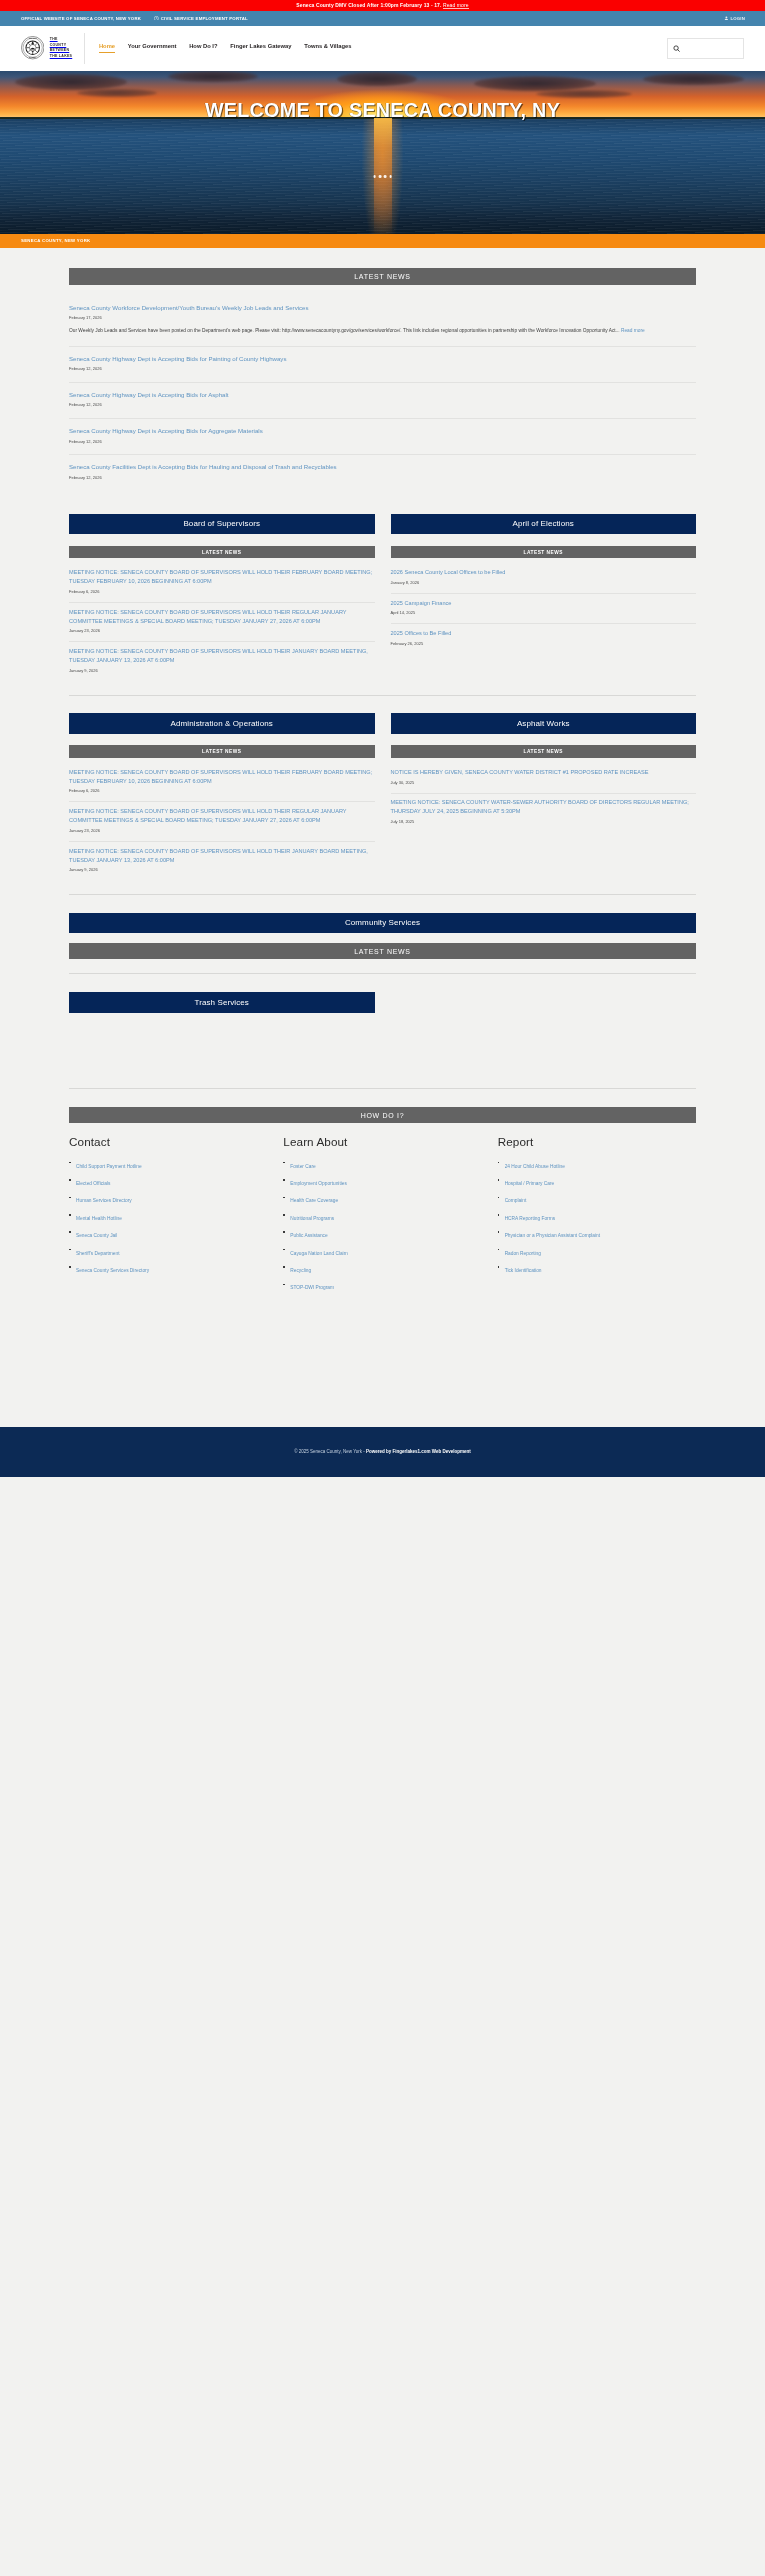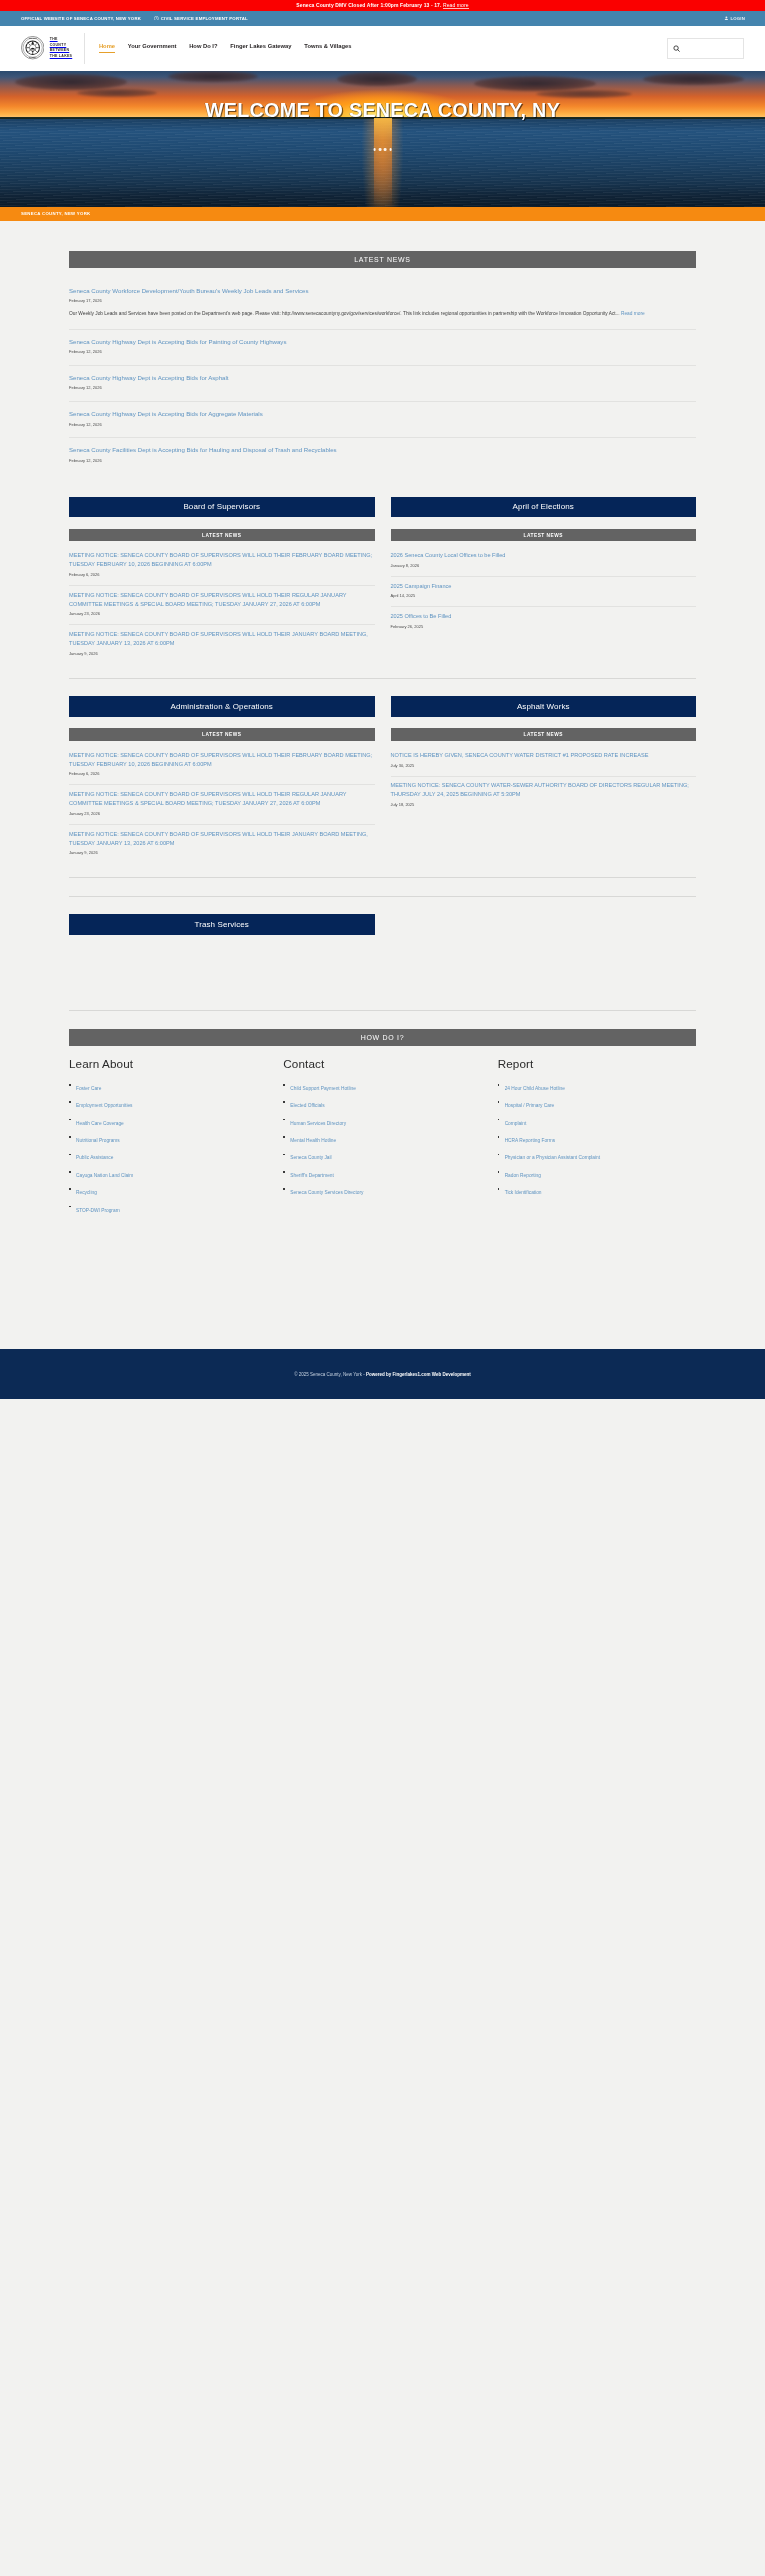--- a/index.html
+++ b/index.html
@@ -122,21 +122,21 @@
     font-size: 5.3px;
     font-family: "Liberation Sans", sans-serif;
     color: #333;
     background: transparent;
     margin-left: 2.7px;
   }
 
   
   .hero {
     position: relative;
-    height: 136px;
+    height: 163px;
     overflow: hidden;
     background: #0b2a45;
   }
   .hero-sky {
     position: absolute; left:0; right:0; top:0; height: 49px;
     background:
       radial-gradient(ellipse 138px 43px at 50% 100%, #fff7b0 0%, #ffd34a 22%, #ff9b18 45%, rgba(255,120,20,0) 72%),
       linear-gradient(180deg, #2a4a6e 0%, #3e5577 12%, #8a5a52 30%, #d4622b 52%, #f4872b 72%, #ffb347 88%, #ffd08a 100%);
   }
   .cloud {
@@ -195,21 +195,21 @@
     padding-left: 21px;
     color: #ffffff;
     font-size: 4.3px;
     font-weight: bold;
     letter-spacing: 0.3px;
   }
 
   
   .page {
     background: #f2f2f0;
-    padding: 30px 0 0 0;
+    padding: 20px 0 0 0;
   }
   .container {
     width: 627px;
     margin: 0 auto;
   }
 
   .band-grey {
     background: #636363;
     color: #ffffff;
     text-align: center;
@@ -552,69 +552,74 @@
           <div class="news-date">July 18, 2025</div>
         </article>
       </div>
     </div>
   </section>
 
   <div class="container">
     <div class="hr-thin2"></div>
   </div>
 
+  <section class="container">
+    <div class="band-navy"><span>Community Services</span></div>
+    <div style="height:9.6px"></div>
+    <div class="band-grey">LATEST NEWS</div>
+  </section>
 
   <div class="container">
     <div class="hr-thin2"></div>
   </div>
 
   <section class="container two-col">
     <div class="col-block">
       <div class="band-navy"><span>Trash Services</span></div>
     </div>
 
   </section>
 
   <div class="container">
     <div class="hr-thin2" style="margin-top:64px;"></div>
   </div>
 
   <section class="container">
     <div class="band-grey">HOW DO I?</div>
 
     <div class="howdoi-cols">
+
+      <div>
+        <h3 class="howdoi-head">Contact</h3>
+        <ul class="howdoi-list">
+          <li><a href="#">Child Support Payment Hotline</a></li>
+          <li><a href="#">Elected Officials</a></li>
+          <li><a href="#">Human Services Directory</a></li>
+          <li><a href="#">Mental Health Hotline</a></li>
+          <li><a href="#">Seneca County Jail</a></li>
+          <li><a href="#">Sheriff's Department</a></li>
+          <li><a href="#">Seneca County Services Directory</a></li>
+        </ul>
+      </div>
 
       <div>
         <h3 class="howdoi-head">Learn About</h3>
         <ul class="howdoi-list">
           <li><a href="#">Foster Care</a></li>
           <li><a href="#">Employment Opportunities</a></li>
           <li><a href="#">Health Care Coverage</a></li>
           <li><a href="#">Nutritional Programs</a></li>
           <li><a href="#">Public Assistance</a></li>
           <li><a href="#">Cayuga Nation Land Claim</a></li>
           <li><a href="#">Recycling</a></li>
           <li><a href="#">STOP-DWI Program</a></li>
         </ul>
       </div>
 
       <div>
-        <h3 class="howdoi-head">Contact</h3>
-        <ul class="howdoi-list">
-          <li><a href="#">Child Support Payment Hotline</a></li>
-          <li><a href="#">Elected Officials</a></li>
-          <li><a href="#">Human Services Directory</a></li>
-          <li><a href="#">Mental Health Hotline</a></li>
-          <li><a href="#">Seneca County Jail</a></li>
-          <li><a href="#">Sheriff's Department</a></li>
-          <li><a href="#">Seneca County Services Directory</a></li>
-        </ul>
-      </div>
-
-      <div>
         <h3 class="howdoi-head">Report</h3>
         <ul class="howdoi-list">
           <li><a href="#">24 Hour Child Abuse Hotline</a></li>
           <li><a href="#">Hospital / Primary Care</a></li>
           <li><a href="#">Complaint</a></li>
           <li><a href="#">HCRA Reporting Forms</a></li>
           <li><a href="#">Physician or a Physician Assistant Complaint</a></li>
           <li><a href="#">Radon Reporting</a></li>
           <li><a href="#">Tick Identification</a></li>
         </ul>

